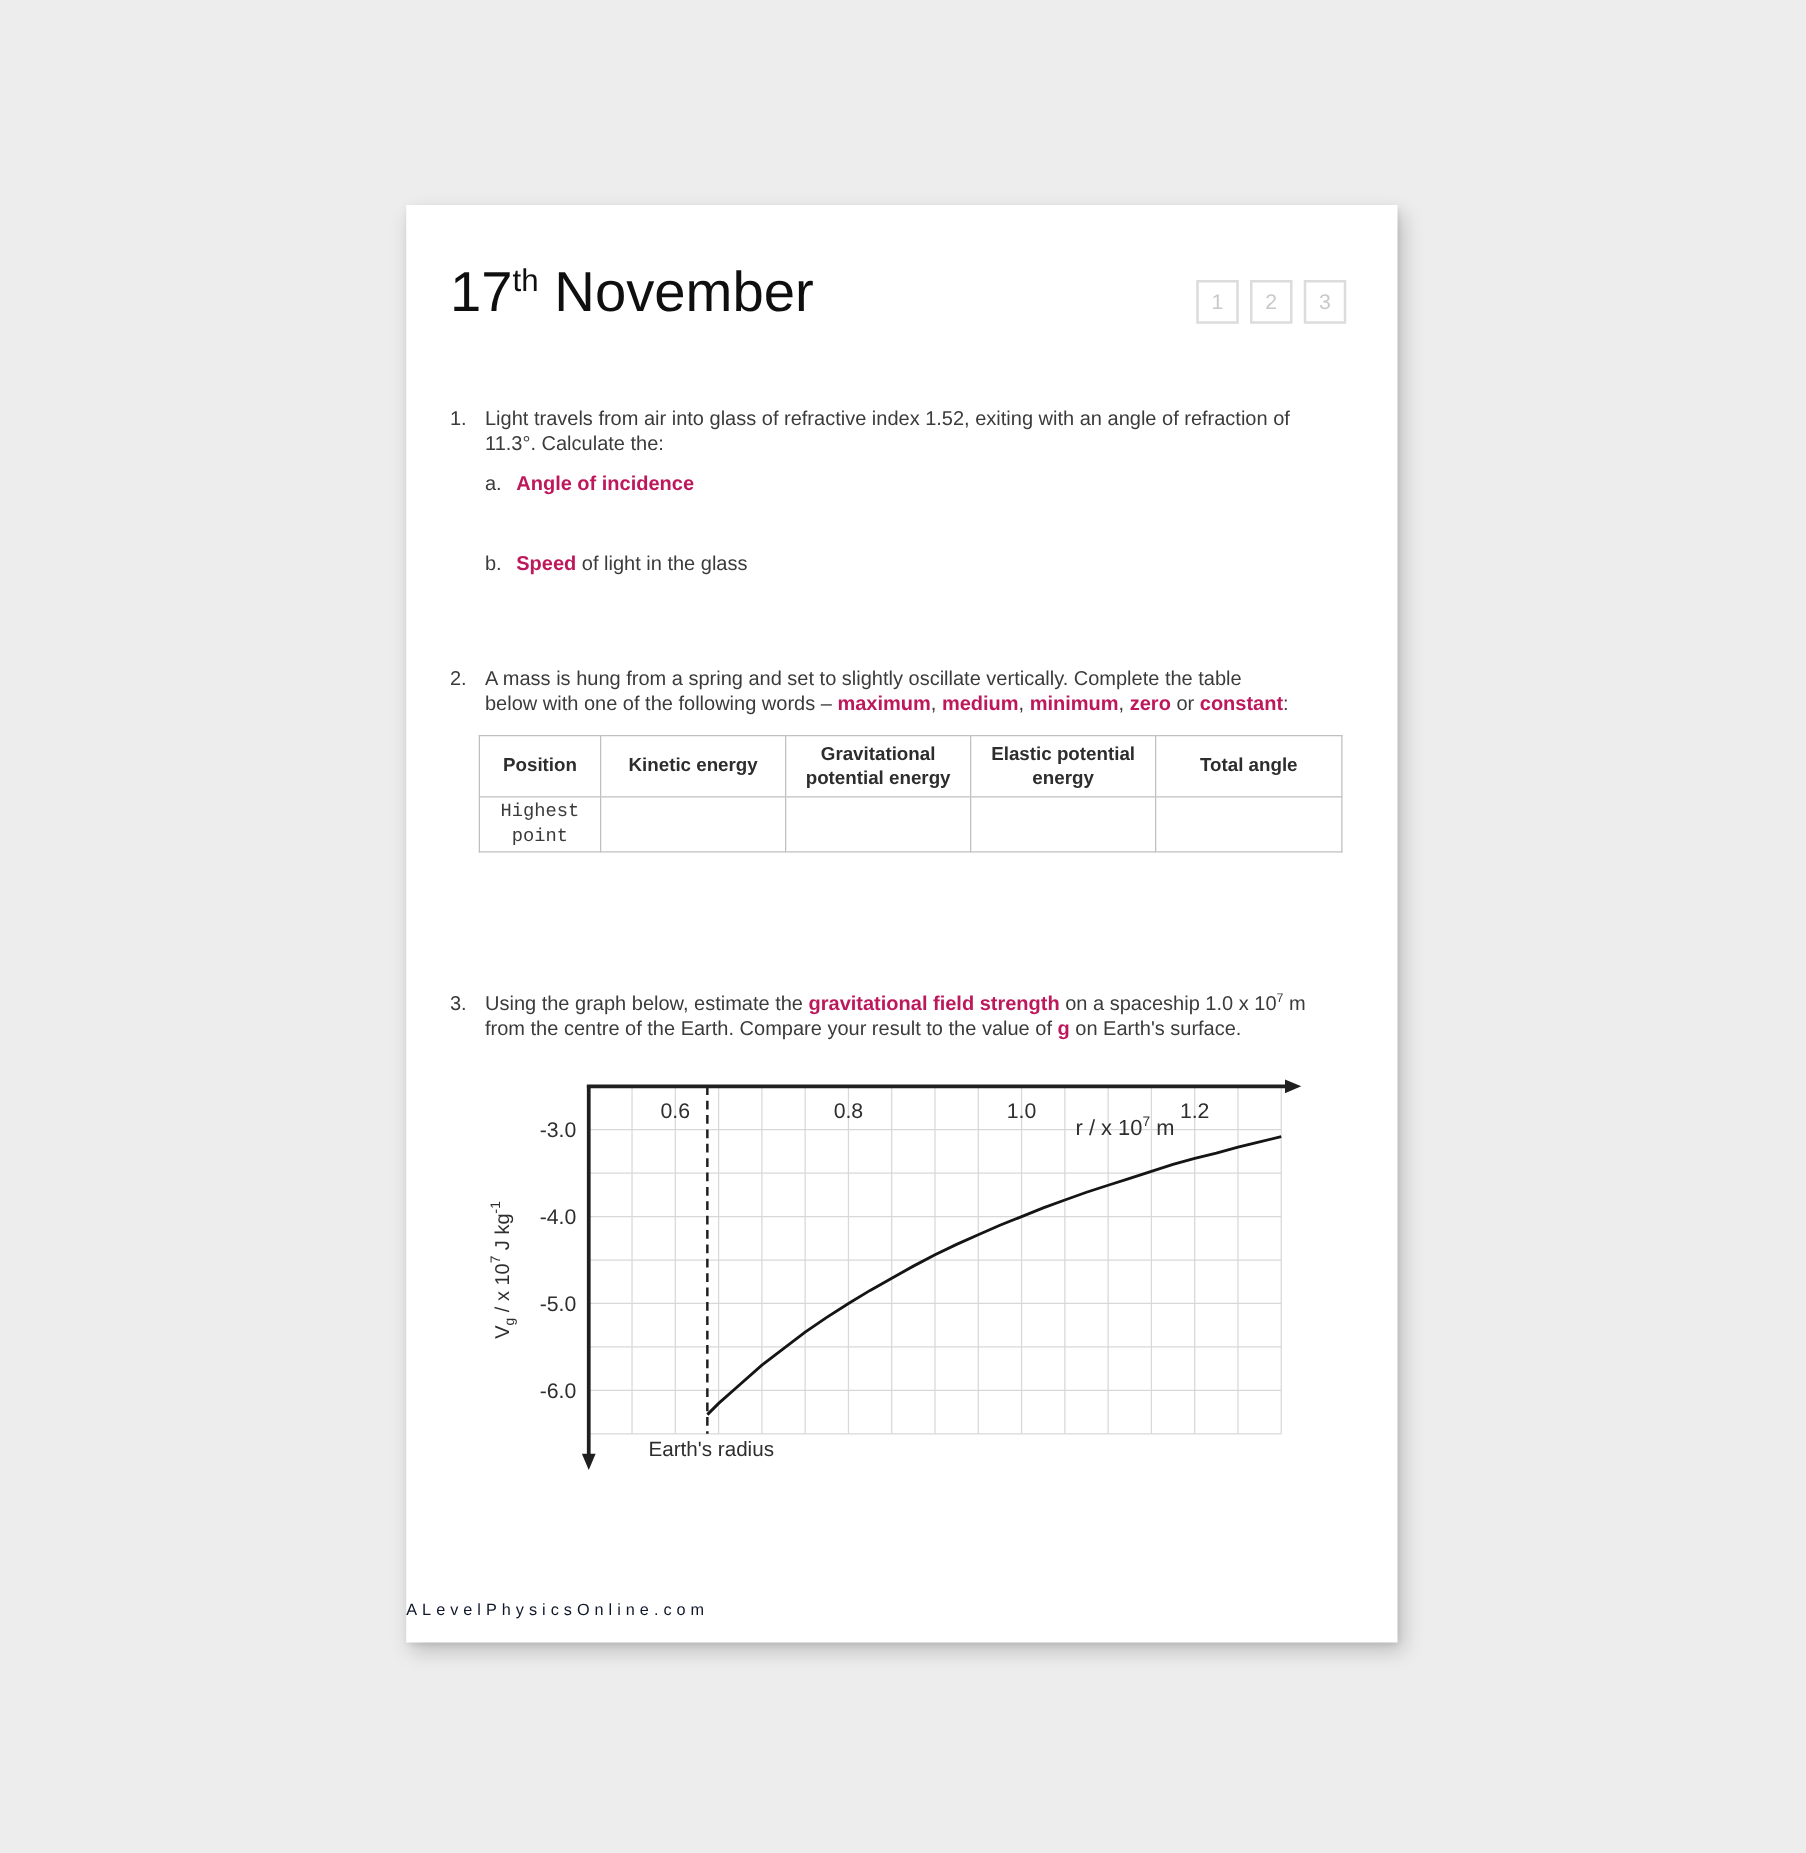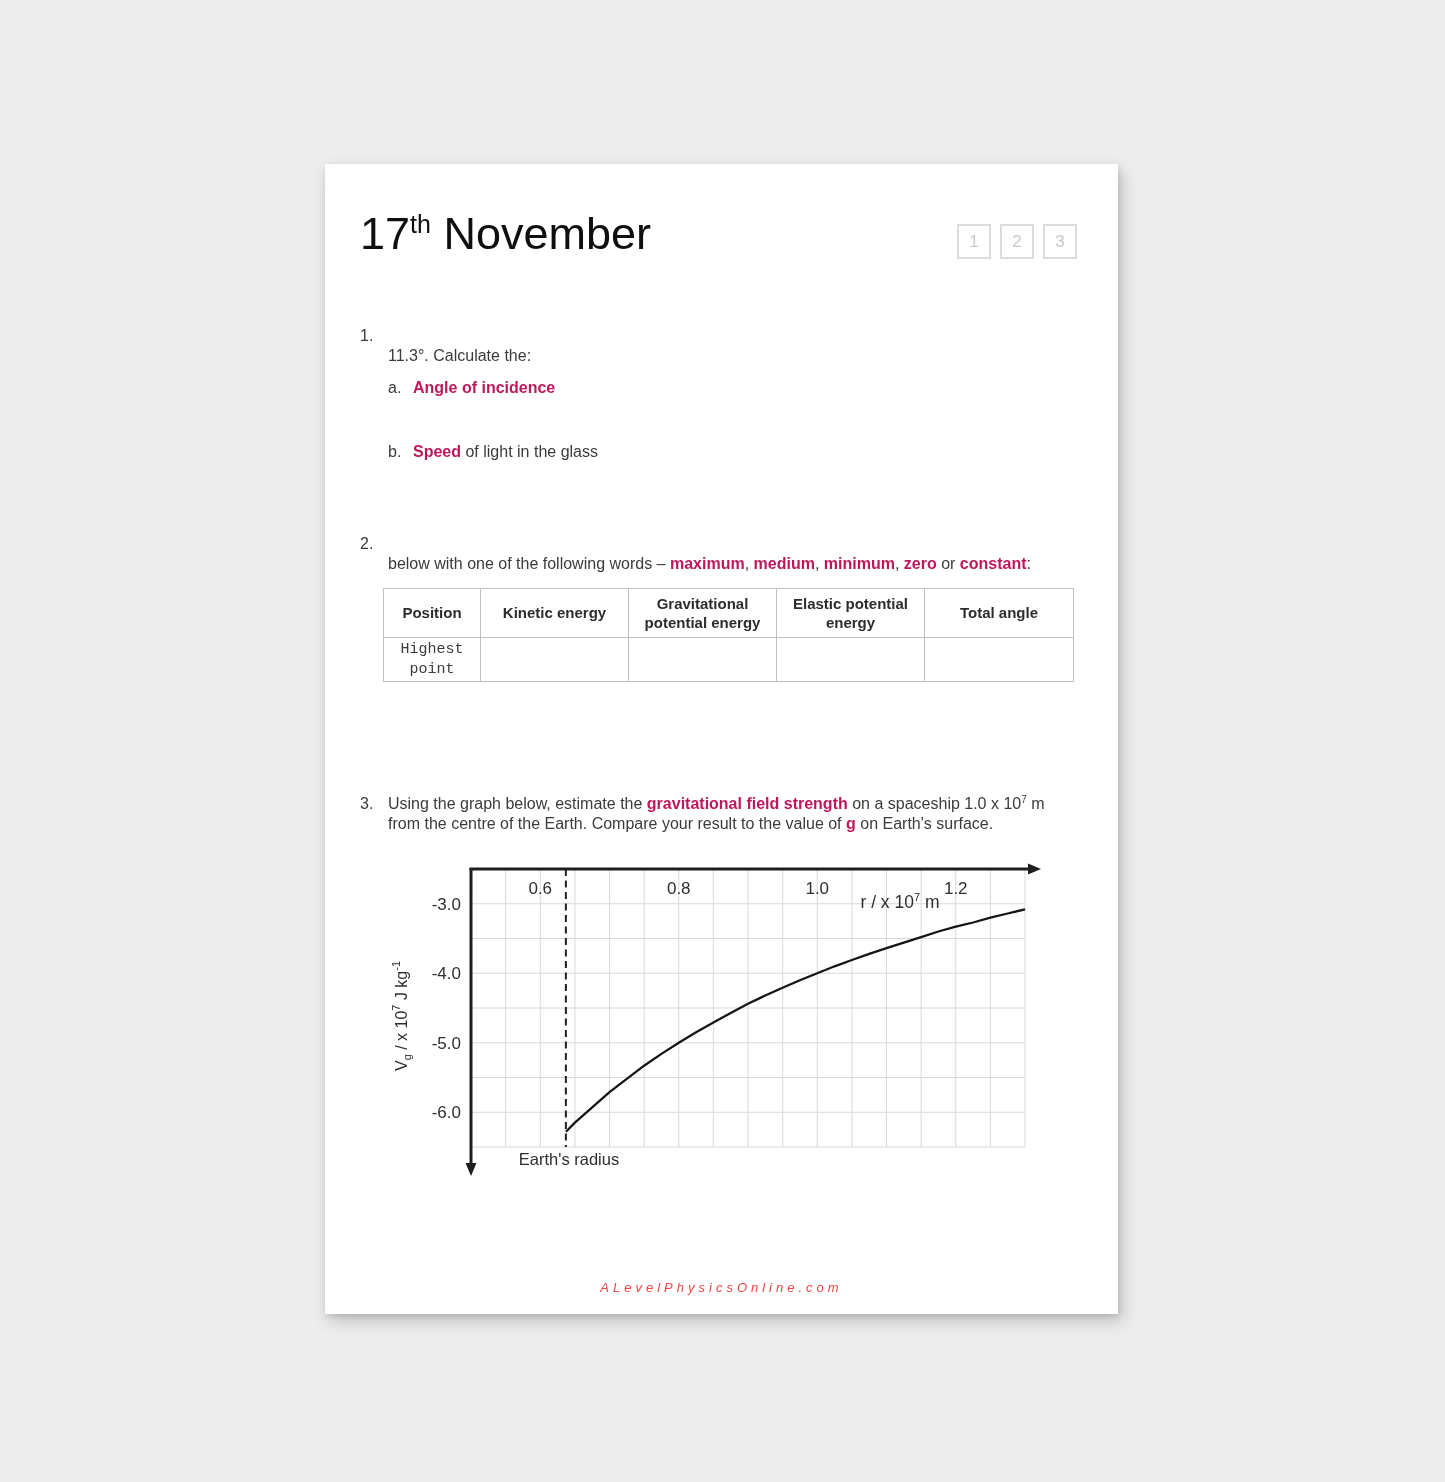--- a/index.html
+++ b/index.html
@@ -48,55 +48,54 @@
   .energy th, .energy td {
     border: 1px solid #c0c0c0;
     text-align: center; vertical-align: middle;
     padding: 2px 7px;
   }
   .energy th { font-size: 15px; font-weight: 700; color: #2d2d2d; line-height: 1.3; }
   .energy td.rowlabel { font-size: 15px; color: #3b3b3b; line-height: 1.3; font-family: Liberation Mono, monospace; }
   .chart-svg { position: absolute; left: 60px; top: 670px; }
   .footer {
     position: absolute; left: 0; top: 1116px; width: 100%;
-    text-align: center;
-    font-size: 13px; letter-spacing: 4px; color: #ef4444; font-style: italic;
+    font-size: 13px; letter-spacing: 4px; color: #0f172a;
   }
 </style>
 </head>
 <body>
 
 <div class="page">
 
   <div class="title"><span>17</span><sup>th</sup><span> November</span></div>
 
   <div class="tabs">
     <div class="tab-box">1</div>
     <div class="tab-box">2</div>
     <div class="tab-box">3</div>
   </div>
 
   <div class="q q1">
     <div class="qnum">1.</div>
-    <div class="qtext"><br><span>11.3°. Calculate the:</span></div>
+    <div class="qtext"><span>Light travels from air into glass of refractive index 1.52, exiting with an angle of refraction of</span><br><span>11.3°. Calculate the:</span></div>
   </div>
 
   <div class="sub q1a">
     <div class="sublabel">a.</div>
     <div><b>Angle of incidence</b></div>
   </div>
 
   <div class="sub q1b">
     <div class="sublabel">b.</div>
     <div><b>Speed</b><span> of light in the glass</span></div>
   </div>
 
   <div class="q q2">
     <div class="qnum">2.</div>
-    <div class="qtext"><br><span>below with one of the following words – </span><b>maximum</b><span>, </span><b>medium</b><span>, </span><b>minimum</b><span>, </span><b>zero</b><span> or </span><b>constant</b><span>:</span></div>
+    <div class="qtext"><span>A mass is hung from a spring and set to slightly oscillate vertically. Complete the table</span><br><span>below with one of the following words – </span><b>maximum</b><span>, </span><b>medium</b><span>, </span><b>minimum</b><span>, </span><b>zero</b><span> or </span><b>constant</b><span>:</span></div>
   </div>
 
   <table class="energy">
     <colgroup>
         <col style="width:97px">
         <col style="width:148px">
         <col style="width:148px">
         <col style="width:148px">
         <col style="width:149px">
       </colgroup>

